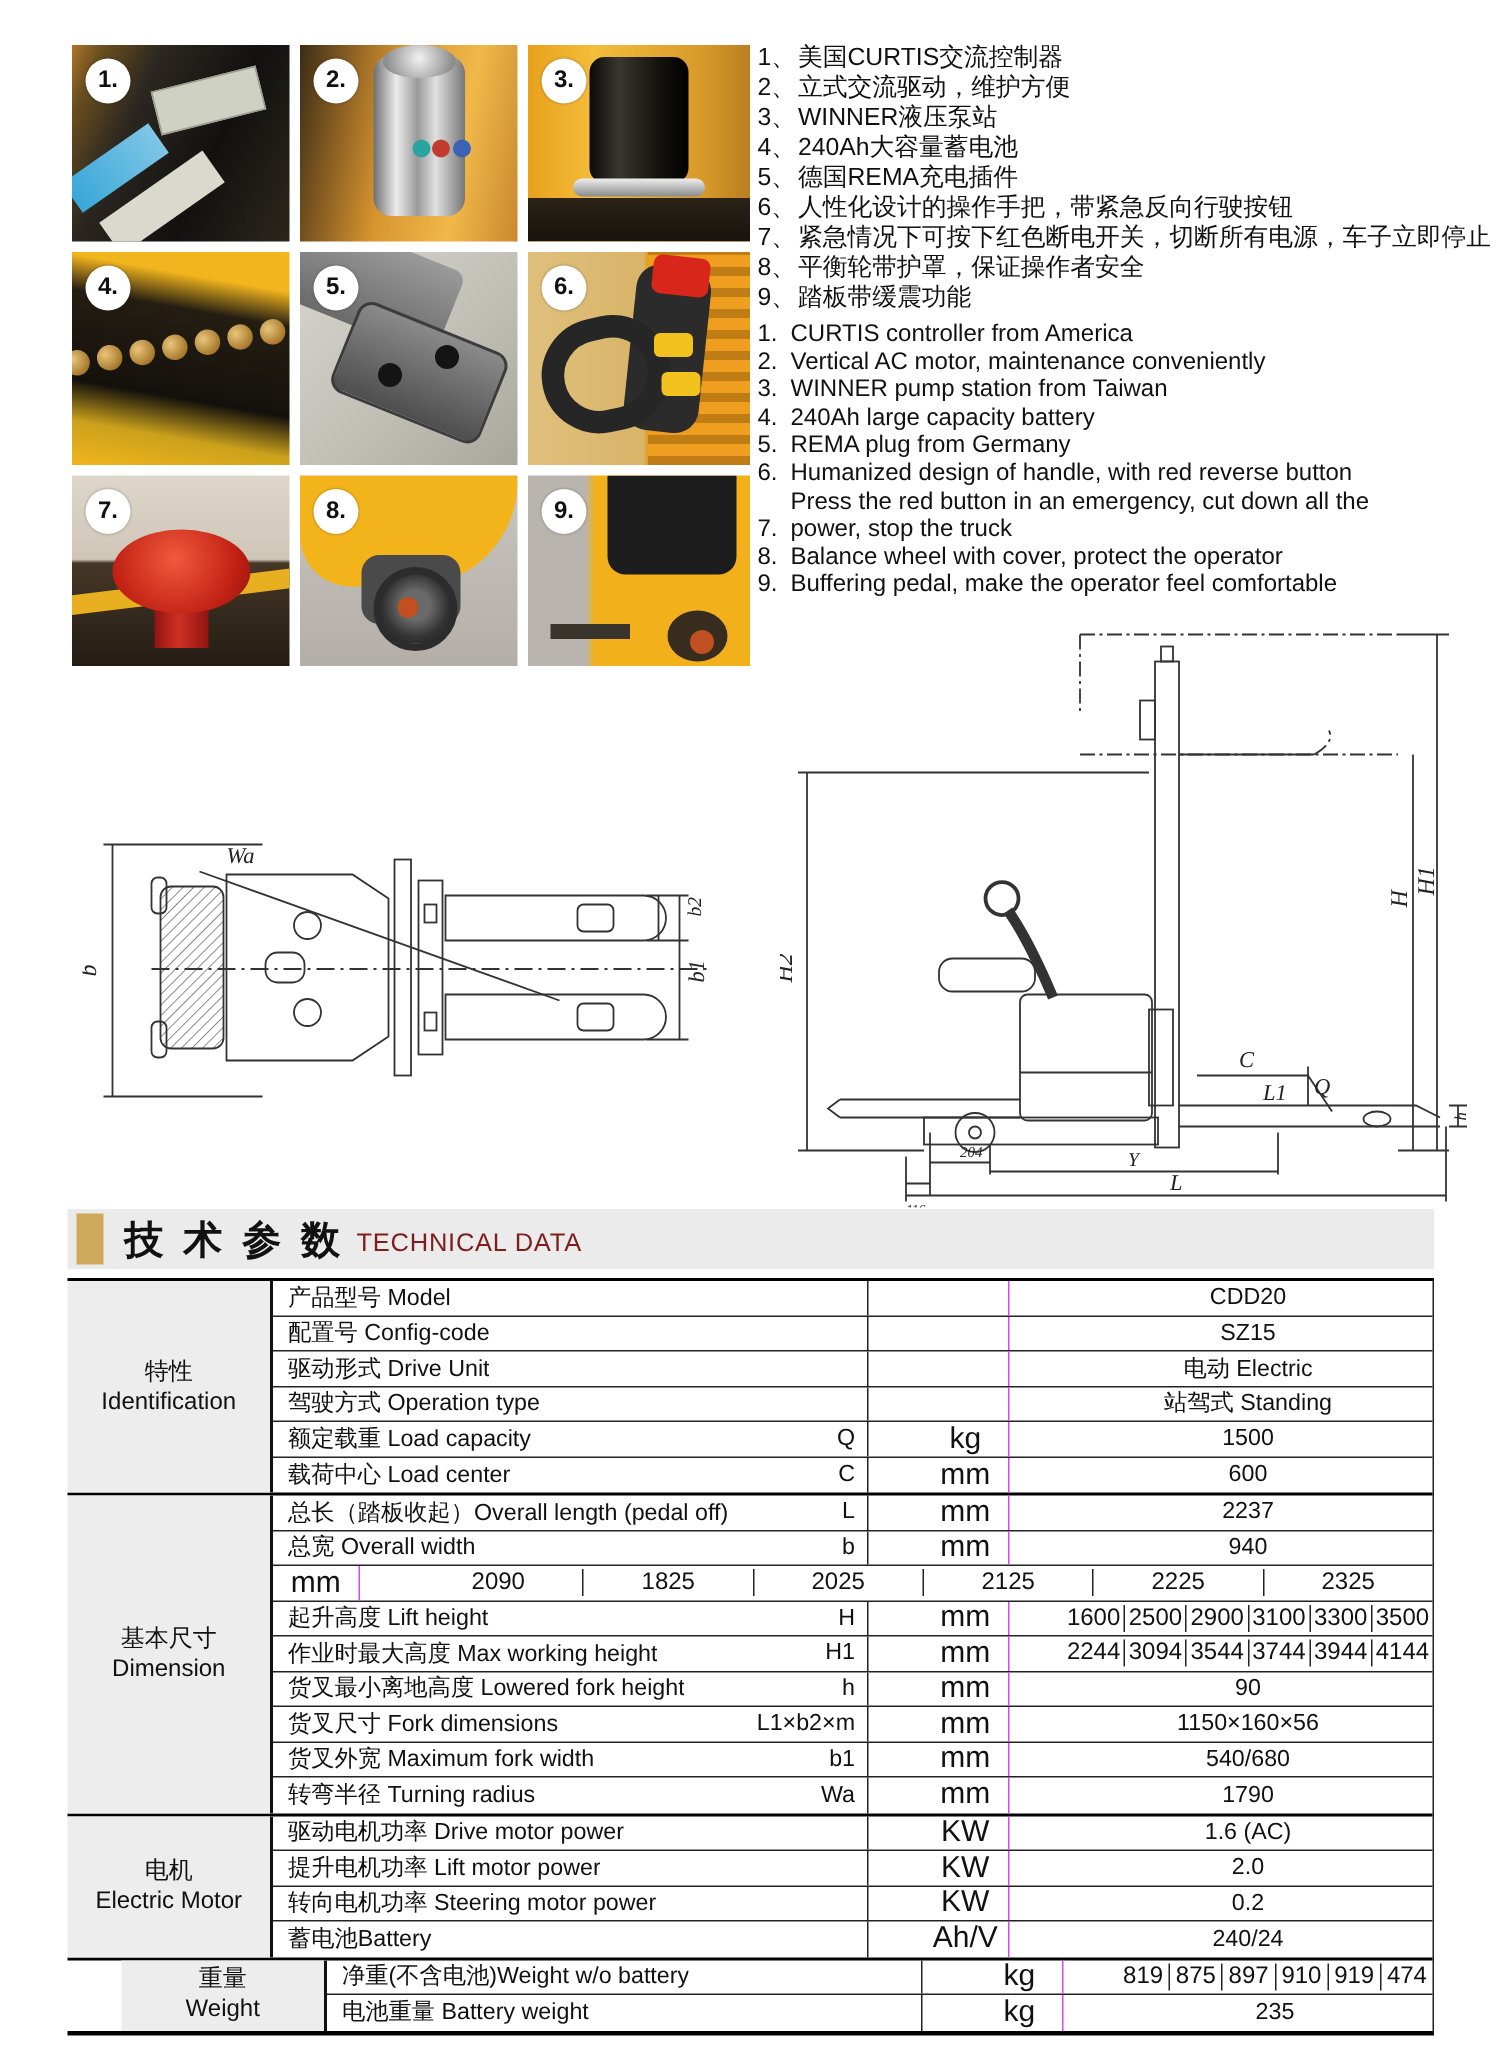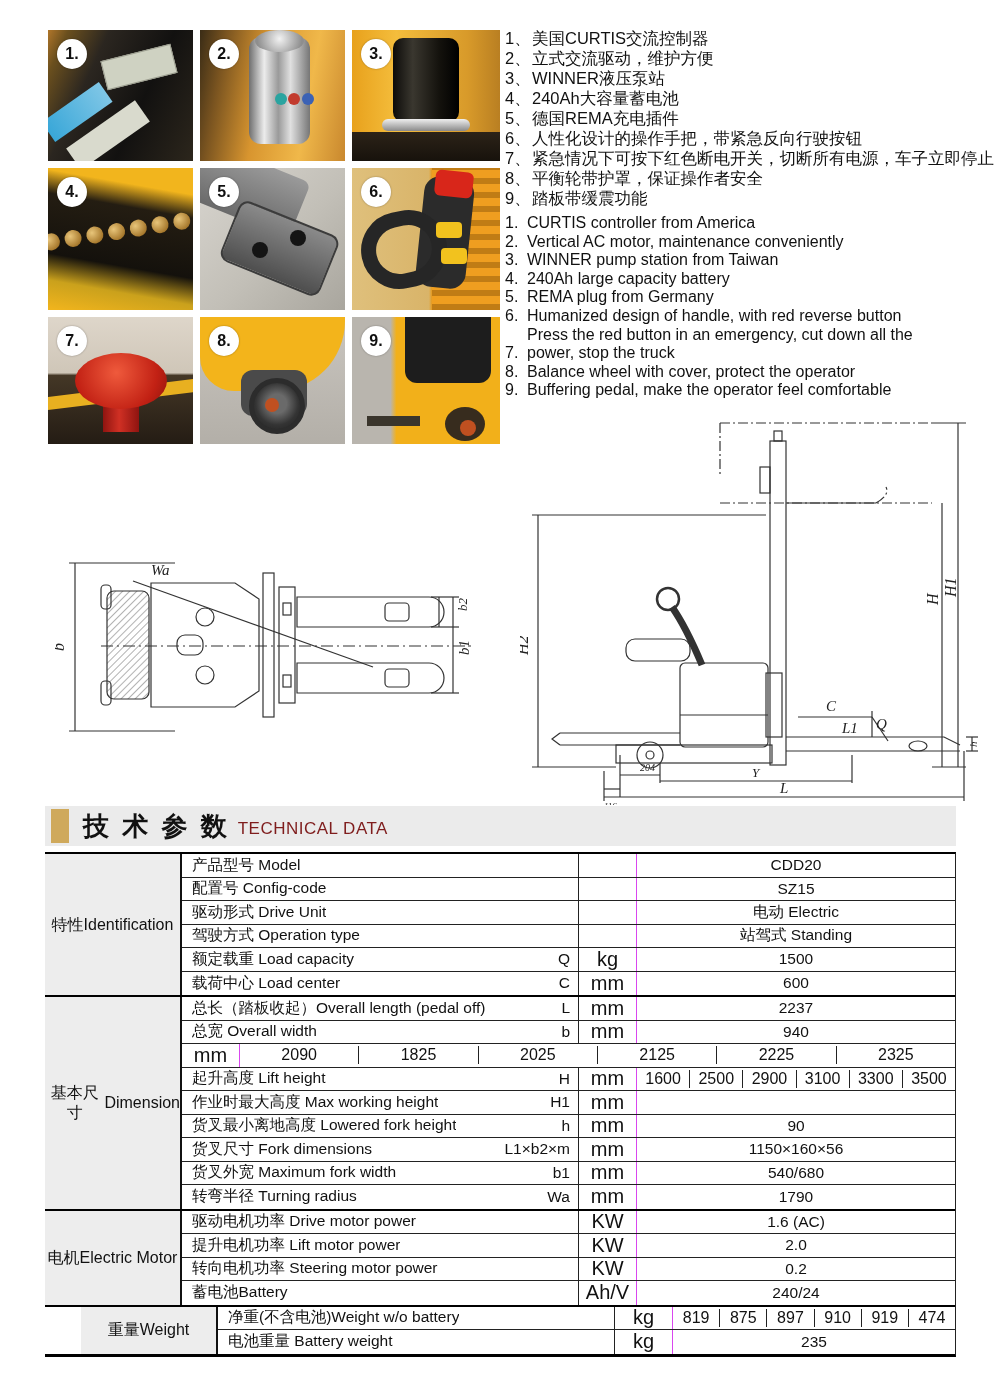--- a/index.html
+++ b/index.html
@@ -108,24 +108,24 @@
   .th-zh { font-size:26px; font-weight:bold; letter-spacing:3px; color:#111; }
   .th-en { font-size:17px; color:#7f1d1d; margin:6px 0 0 8px; letter-spacing:.5px; }
 
   
   .ttable { position:absolute; left:45px; top:852px; width:911px;
             border-top:2px solid #000; border-bottom:3px solid #000; border-right:1px solid #222;
             font-size:15.5px; }
   .sec { display:flex; border-bottom:2px solid #000; }
   .sec:last-child { border-bottom:none;margin-left:36px; }
   .secname { width:137px; flex:none; background:#ededed; border-right:2px solid #111;
-             display:flex; flex-direction:row; align-items:center; justify-content:center;
+             display:flex; flex-direction:column; align-items:center; justify-content:center;
              font-size:16px; line-height:20px; text-align:center; }
   .secrows { flex:1; min-width:0; }
-  .tr { display:flex; height:23.5px; border-bottom:1px solid #222; align-items:stretch; }
+  .tr { display:flex; height:23.5px; border-bottom:1px solid #222; align-items:stretch;gap:36px; }
   .tr:last-child { border-bottom:none; }
   .td { display:flex; align-items:center; }
   .lbl { width:397px; flex:none; justify-content:space-between; padding:0 8px 0 10px; border-right:1px solid #222; }
   .lbl .lt { white-space:nowrap; overflow:hidden; }
   .lbl .sy { margin-left:6px; white-space:nowrap; }
   .unit { width:58px; flex:none; justify-content:center; border-right:1px solid #d946ef; font-size:20px; }
   .val { flex:1; justify-content:center; }
   .vals { flex:1; display:flex; padding:0; }
   .vals span { flex:1; display:flex; align-items:center; justify-content:center; border-right:1px solid #222; font-size:16px; }
   .vals span:last-child { border-right:none; }
@@ -516,20 +516,28 @@
             <span>3300</span>
             <span>3500</span>
         </div>
       </div>
       <div class="tr">
         <div class="td lbl">
             <span class="lt">作业时最大高度 Max working height</span>
             <span class="sy">H1</span>
           </div>
         <div class="td unit">mm</div>
+        <div class="td vals">
+          <span>2244</span>
+            <span>3094</span>
+            <span>3544</span>
+            <span>3744</span>
+            <span>3944</span>
+            <span>4144</span>
+        </div>
       </div>
       <div class="tr">
         <div class="td lbl">
             <span class="lt">货叉最小离地高度 Lowered fork height</span>
             <span class="sy">h</span>
           </div>
         <div class="td unit">mm</div>
         <div class="td val">90</div>
       </div>
       <div class="tr">

